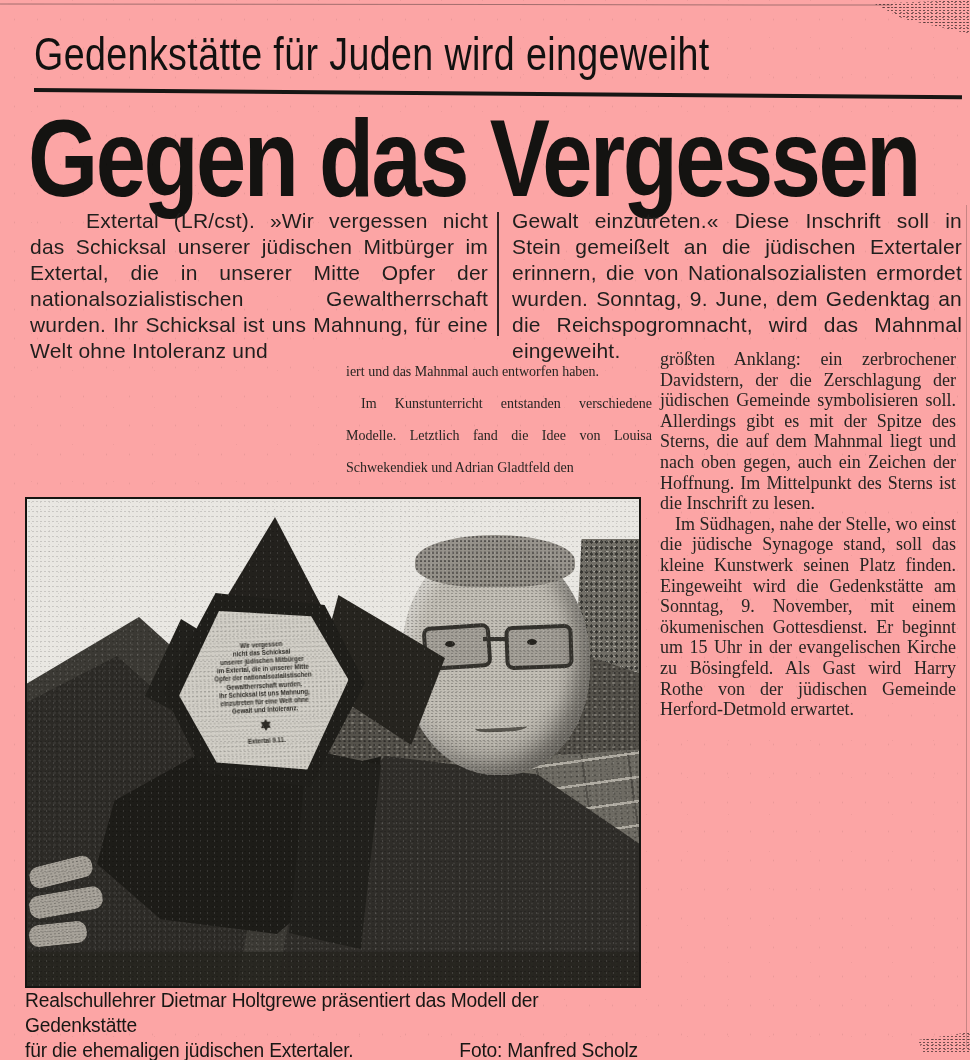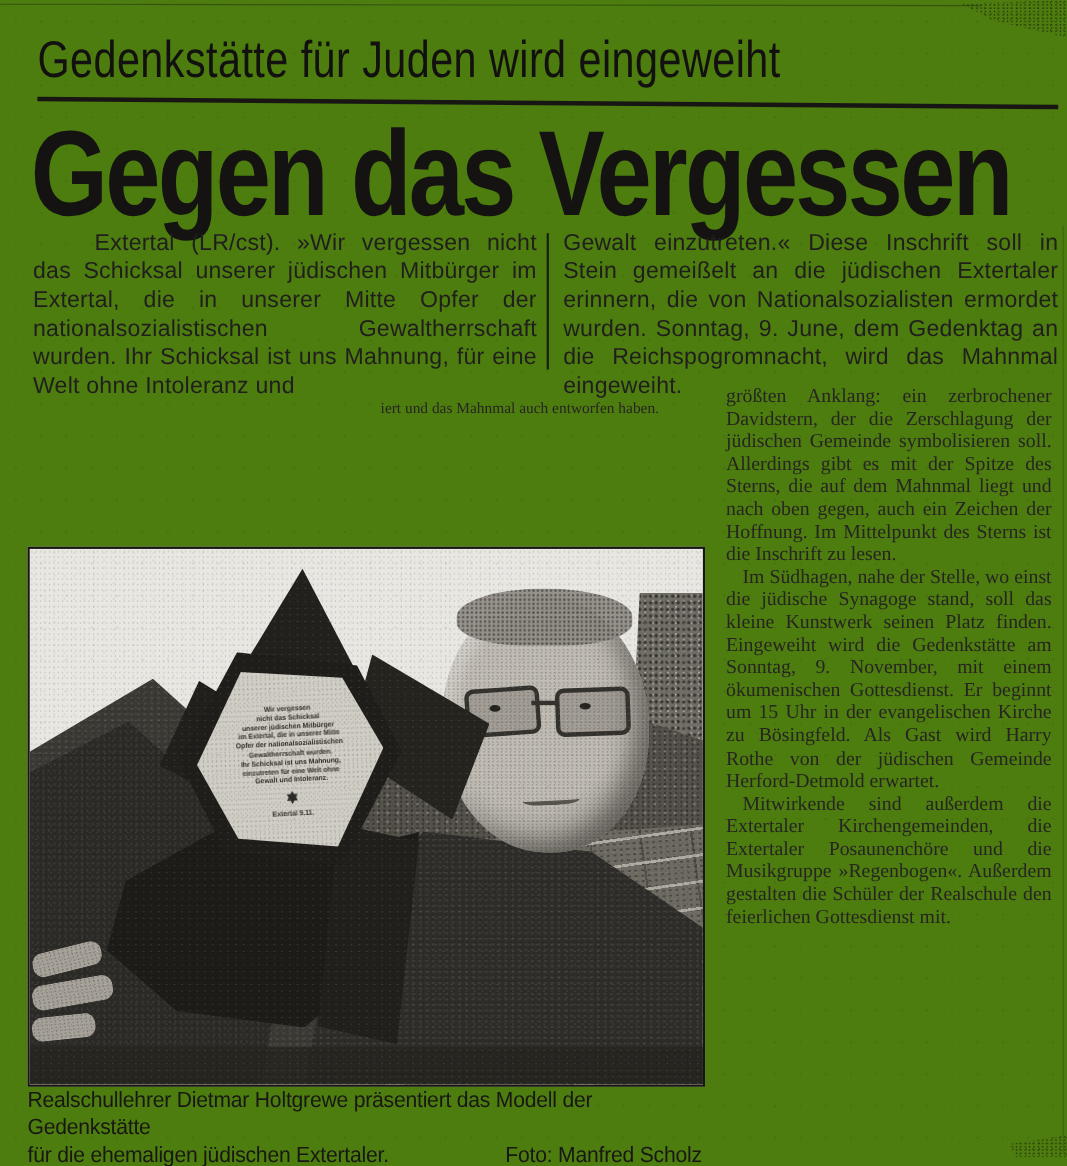--- a/index.html
+++ b/index.html
@@ -1,18 +1,18 @@
 <!DOCTYPE html>
 <html lang="de"><head>
 <meta charset="utf-8">
 <style>
   html,body{margin:0;padding:0;background:#e9e7e2;}
   .page{
     position:relative;width:970px;height:1060px;margin:0 auto;
-    background:#4d7c0f;overflow:hidden;
+    background:#fca5a5;overflow:hidden;
     font-family:"Liberation Sans",sans-serif;color:#1c1b19;
   }
   .page::after{ 
     content:"";position:absolute;inset:0;pointer-events:none;opacity:.5;
     background-image:
       radial-gradient(rgba(0,0,0,.14) .6px, transparent .9px),
       radial-gradient(rgba(0,0,0,.10) .5px, transparent .8px);
     background-size:23px 29px, 41px 37px;
     background-position:3px 5px, 11px 19px;
   }
@@ -158,26 +158,26 @@
 
   <section class="lead">
     <p class="lead-col1">Extertal (LR/cst). »Wir vergessen nicht das Schicksal unserer jüdischen Mitbürger im Extertal, die in unserer Mitte Opfer der nationalsozialistischen Gewaltherrschaft wurden. Ihr Schicksal ist uns Mahnung, für eine Welt ohne Intoleranz und</p>
     <div class="lead-divider"></div>
     <p class="lead-col2">Gewalt einzutreten.« Diese Inschrift soll in Stein gemeißelt an die jüdischen Extertaler erinnern, die von Nationalsozialisten ermordet wurden. Sonntag, 9. June, dem Gedenktag an die Reichspogromnacht, wird das Mahnmal eingeweiht.</p>
   </section>
 
 
   <section class="bodycol col2">
     <p>iert und das Mahnmal auch entworfen haben.</p>
+    <p class="ind">Im Kunstunterricht entstanden verschiedene Modelle. Letztlich fand die Idee von Louisa Schwekendiek und Adrian Gladtfeld den</p>
   </section>
 
   <section class="bodycol col3">
     <p>größten Anklang: ein zerbrochener Davidstern, der die Zerschlagung der jüdischen Gemeinde symbolisieren soll. Allerdings gibt es mit der Spitze des Sterns, die auf dem Mahnmal liegt und nach oben gegen, auch ein Zeichen der Hoffnung. Im Mittelpunkt des Sterns ist die Inschrift zu lesen.</p>
     <p class="ind">Im Südhagen, nahe der Stelle, wo einst die jüdische Synagoge stand, soll das kleine Kunstwerk seinen Platz finden. Eingeweiht wird die Gedenkstätte am Sonntag, 9. November, mit einem ökumenischen Gottesdienst. Er beginnt um 15 Uhr in der evangelischen Kirche zu Bösingfeld. Als Gast wird Harry Rothe von der jüdischen Gemeinde Herford-Detmold erwartet.</p>
-    <p class="ind">Mitwirkende sind außerdem die Extertaler Kirchengemeinden, die Extertaler Posaunenchöre und die Musikgruppe »Regenbogen«. Außerdem gestalten die Schüler der Realschule den feierlichen Gottesdienst mit.</p>
   </section>
 
   <figure class="photo">
     <div class="ph ph-sky"></div>
     <div class="ph ph-trees-right"></div>
     <div class="ph ph-hill-left"></div>
     <div class="ph ph-midband"></div>
     <div class="ph ph-wall"></div>
     <div class="ph ph-coat-left"></div>
     <div class="ph ph-torso"></div>

